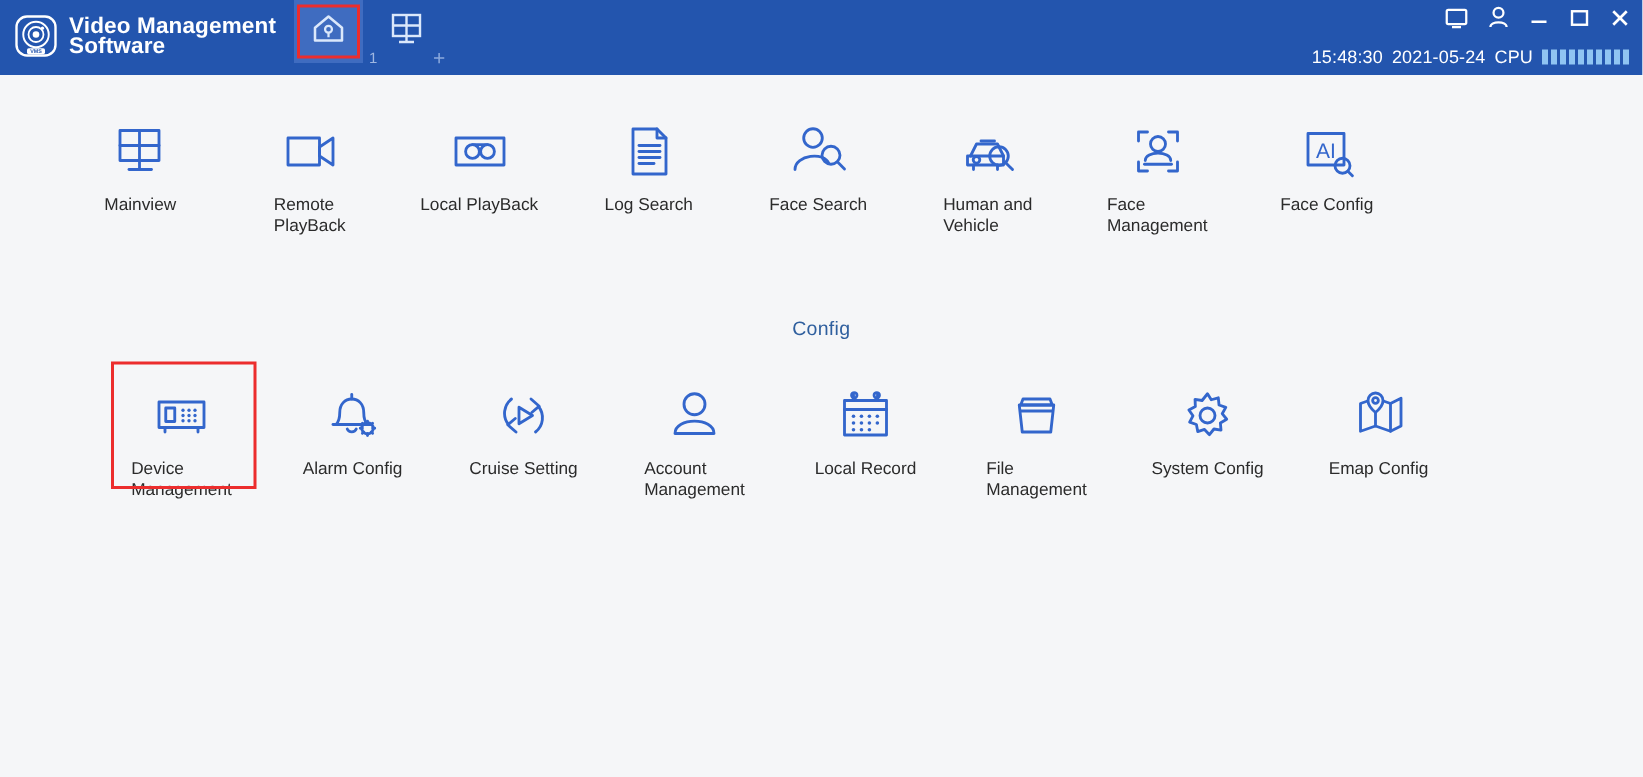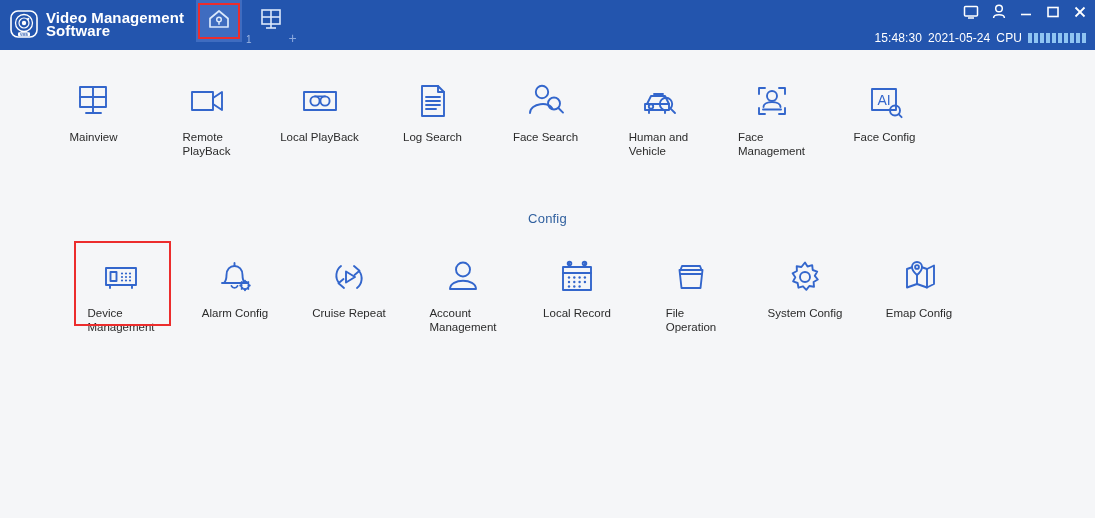--- a/index.html
+++ b/index.html
@@ -402,21 +402,21 @@
       <div class="cell">
         <span class="glyph">
           <svg width="42" height="42" viewBox="0 0 42 42" fill="none" stroke="#3366cc" stroke-width="1.9" stroke-linejoin="round" stroke-linecap="round">
             <path d="M31 15 A12 12 0 0 1 29 32"></path>
             <path d="M11 27 A12 12 0 0 1 13 10"></path>
             <path d="M26 10 L31.5 14.8 L26.5 19"></path>
             <path d="M16 32 L10.5 27.2 L15.5 23"></path>
             <path d="M18 15.5 L27 21 L18 26.5 Z"></path>
           </svg>
         </span>
-        <span class="lbl">Cruise Repeat</span>
+        <span class="lbl">Cruise Setting</span>
       </div>
       <div class="cell">
         <span class="glyph">
           <svg width="42" height="42" viewBox="0 0 42 42" fill="none" stroke="#3366cc" stroke-width="1.9" stroke-linejoin="round" stroke-linecap="round">
             <circle cx="21" cy="13.5" r="7"></circle>
             <path d="M8 33 C8 22 34 22 34 33 Z"></path>
           </svg>
         </span>
         <span class="lbl">Account
 Management</span>
@@ -448,21 +448,21 @@
       </div>
       <div class="cell">
         <span class="glyph">
           <svg width="42" height="42" viewBox="0 0 42 42" fill="none" stroke="#3366cc" stroke-width="1.9" stroke-linejoin="round" stroke-linecap="round">
             <path d="M12 10 H30 L31.5 14 H10.5 Z"></path>
             <path d="M9.5 14 H32.5 L30.5 32 H11.5 Z"></path>
             <line x1="10.5" y1="18" x2="31.5" y2="18"></line>
           </svg>
         </span>
         <span class="lbl">File
-Operation</span>
+Management</span>
       </div>
       <div class="cell">
         <span class="glyph">
           <svg width="42" height="42" viewBox="0 0 42 42" fill="none" stroke="#3366cc" stroke-width="1.9" stroke-linejoin="round" stroke-linecap="round">
             <circle cx="21" cy="21" r="5"></circle>
             <path d="M21 6.5 L23.5 10.5 L28.2 9.2 L28.7 14 L33.2 15.6 L30.8 19.8 L33.8 23.5 L29.6 26 L30 30.8 L25.3 30 L22.3 33.8 L19 30.3 L14.5 31.7 L13.6 27 L9.1 25.4 L11.3 21.2 L8.6 17.3 L12.9 15 L12.7 10.2 L17.4 11 Z"></path>
           </svg>
         </span>
         <span class="lbl">System Config</span>
       </div>

